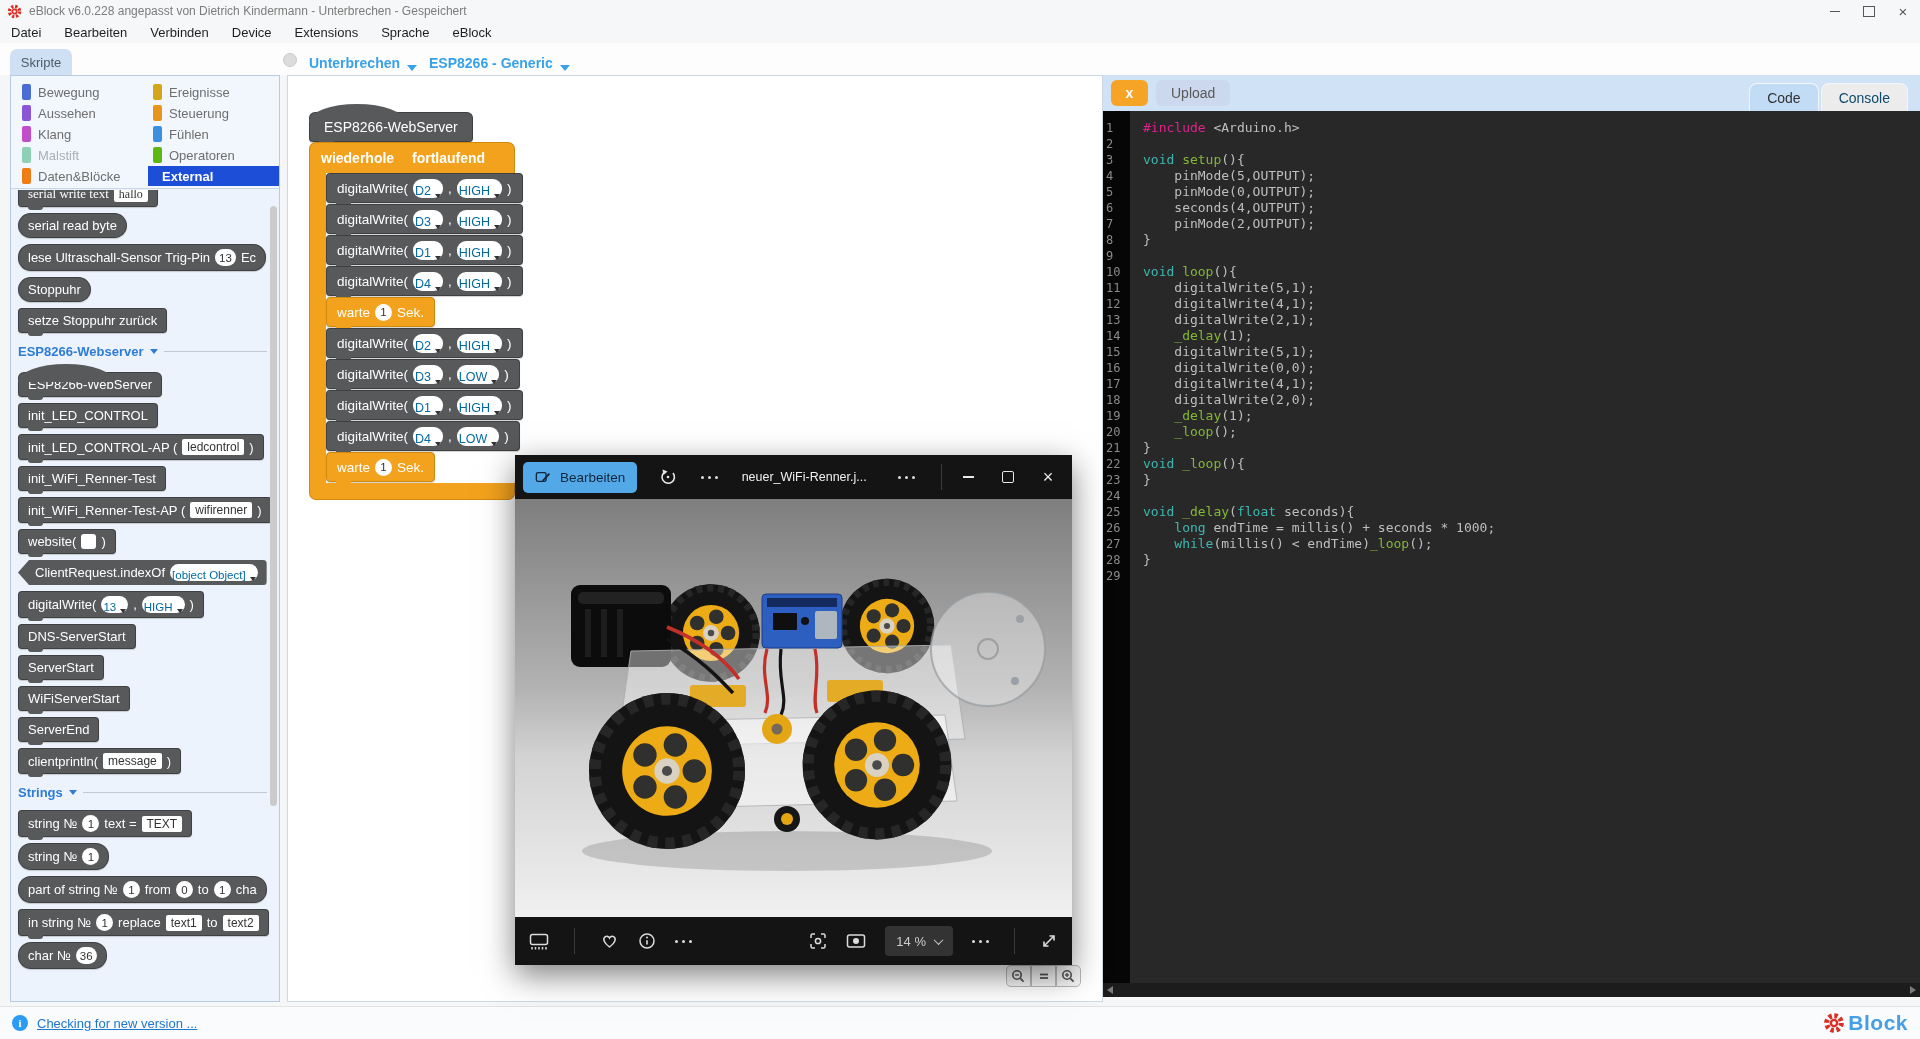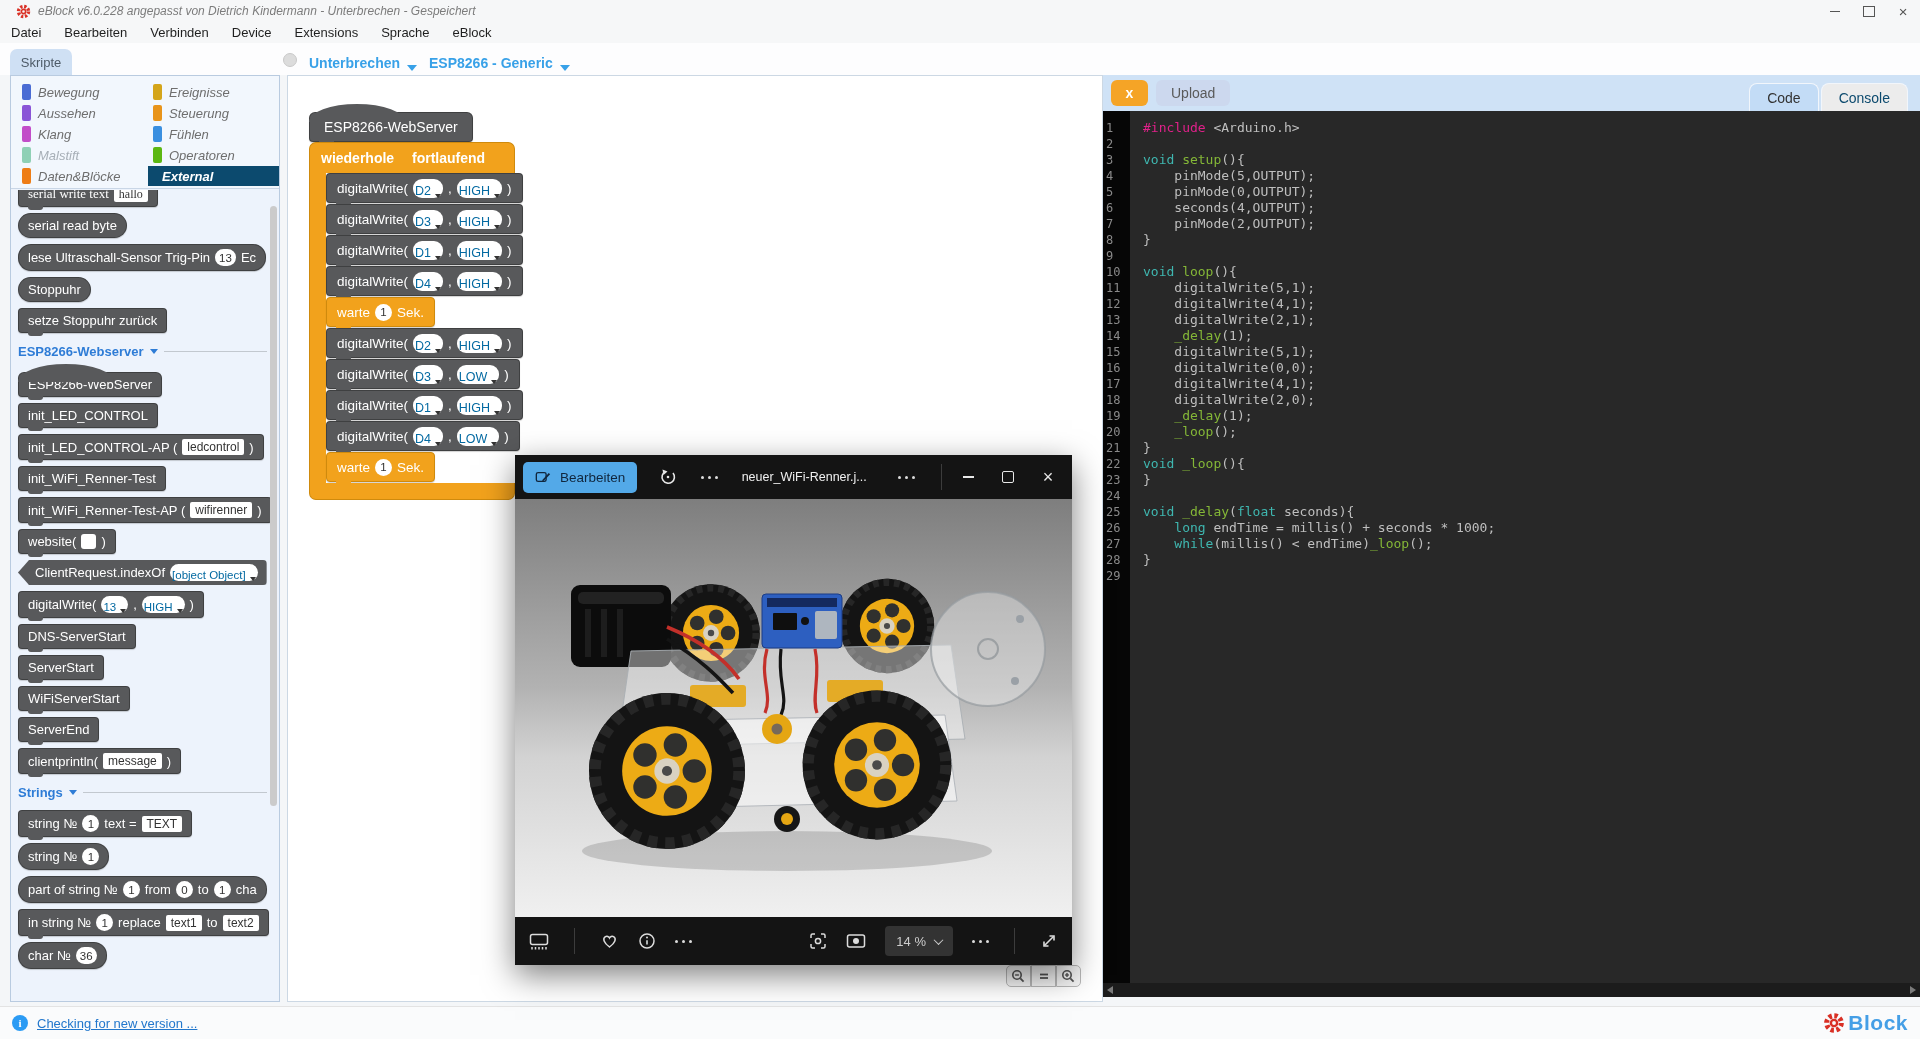--- a/index.html
+++ b/index.html
@@ -1,21 +1,21 @@
 <!DOCTYPE html>
 <html><head>
 <meta charset="utf-8">
 <style>
 *{margin:0;padding:0;box-sizing:border-box;}
 html,body{width:1920px;height:1039px;}
 body{font-family:"Liberation Sans",sans-serif;background:#eceff2;overflow:hidden;}
 #app{position:relative;width:1920px;height:1039px;background:#f4f6f8;}
 
 
-.titlebar{position:absolute;left:0;top:0;right:0;height:22px;background:#f6f7f8;display:flex;align-items:center;padding-left:16px;gap:7px;font-style:italic;}
+.titlebar{position:absolute;left:0;top:0;right:0;height:22px;background:#f6f7f8;display:flex;align-items:center;padding-left:7px;gap:7px;}
 .title-text{font-size:12px;color:#7c7c7c;}
 .win-controls{margin-left:auto;display:flex;}
 .wc{width:34px;height:22px;display:flex;align-items:center;justify-content:center;color:#555;}
 .wc-min::before{content:'';width:10px;height:1px;background:#555;}
 .wc-max::before{content:'';width:10px;height:9px;border:1px solid #555;}
 .wc-close::before{content:'×';font-size:15px;line-height:15px;}
 
 
 .menubar{position:absolute;top:22px;left:0;right:0;height:21px;display:flex;align-items:center;padding-left:11px;gap:23px;background:#f6f7f8;font-size:13px;color:#1f1f1f;}
 .menu-item{cursor:default;}
@@ -23,24 +23,24 @@
 
 .tabrow{position:absolute;top:43px;left:0;right:0;height:32px;background:#fdfdfe;}
 .skripte-tab{position:absolute;left:10px;bottom:0;width:62px;height:26px;background:#cfe0f4;border-radius:7px 7px 0 0;display:flex;align-items:center;justify-content:center;font-size:13px;color:#4e5b68;}
 .run-group{position:absolute;left:283px;top:6px;display:flex;align-items:center;gap:12px;}
 .run-indicator{width:14px;height:14px;border-radius:50%;background:#dcdcdc;border:1px solid #c9c9c9;}
 .blue-dd{font-size:14px;font-weight:bold;color:#38a1e8;display:flex;align-items:flex-end;margin-top:6px;}
 .caret-blue{display:inline-block;width:0;height:0;border-left:5px solid transparent;border-right:5px solid transparent;border-top:6px solid #38a1e8;margin-left:7px;}
 
 
 .palette{position:absolute;left:10px;top:75px;width:270px;height:927px;background:#edf3fc;border:1px solid #b9cbe0;}
-.category-grid{position:absolute;left:0;top:0;right:0;height:113px;display:grid;grid-template-columns:1fr 1fr;grid-auto-rows:20px;gap:1px 0;padding:6px 0 0 6px;border-bottom:1px solid #c9d6e6;background:#f2f7fd;font-style:italic;}
+.category-grid{position:absolute;left:0;top:0;right:0;height:113px;display:grid;grid-template-columns:1fr 1fr;grid-auto-rows:20px;gap:1px 0;padding:6px 0 0 6px;border-bottom:1px solid #c9d6e6;background:#f2f7fd;}
 .cat{display:flex;align-items:center;gap:7px;font-size:13px;color:#6e6e6e;padding:0 5px;height:20px;}
 .cat .swatch{width:9px;height:16px;border-radius:2px;flex:none;}
-.cat.selected{background:#0c4a6e;color:#fff;font-weight:bold;}
+.cat.selected{background:#1d4ed8;color:#fff;font-weight:bold;}
 .cat.selected .swatch{visibility:hidden;width:2px;}
 .cat.disabled .cat-label{color:#a7afb7;}
 .palette-list{position:absolute;left:0;top:114px;right:9px;bottom:2px;overflow:hidden;padding-left:7px;}
 .pal-item{margin-bottom:6px;}
 .pal-item:first-child{margin-top:-9px;font-family:Liberation Serif, serif;}
 .pal-item.hat-item{margin-top:13px;}
 .pal-scrollbar{position:absolute;right:2px;top:130px;width:7px;height:600px;background:#cbcbcb;border-radius:4px;}
 .pal-header{display:flex;align-items:center;gap:6px;margin:11px 0 10px;}
 .ph-label{color:#2e7cd6;font-weight:bold;font-size:13px;}
 .ph-caret{width:0;height:0;border-left:4px solid transparent;border-right:4px solid transparent;border-top:5px solid #2e7cd6;}

